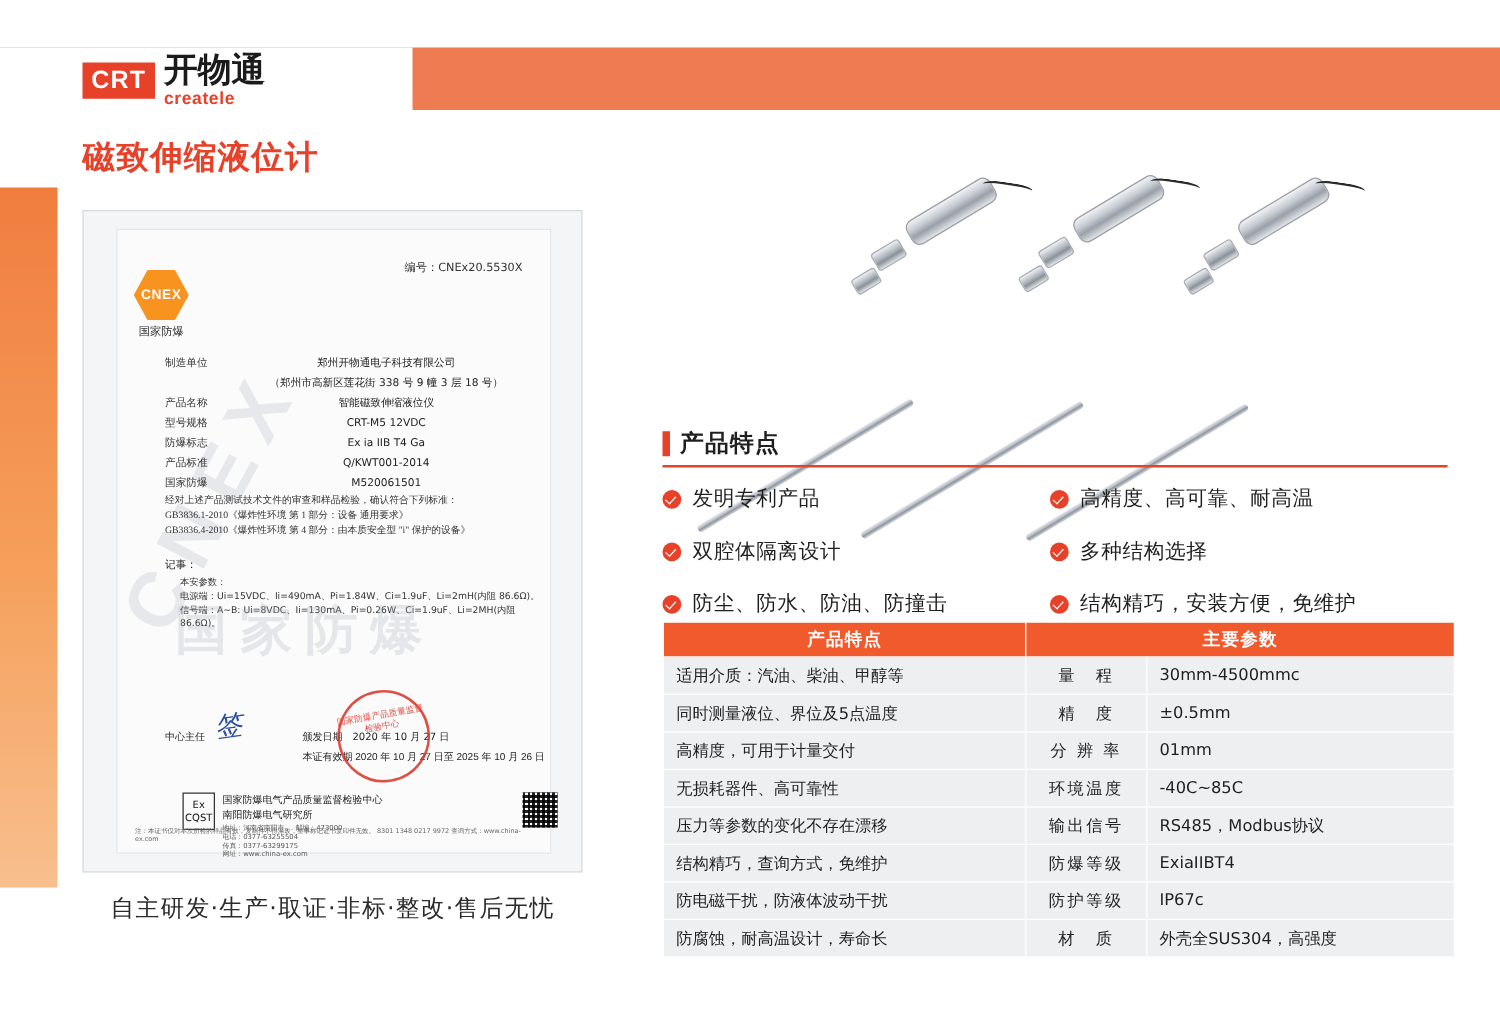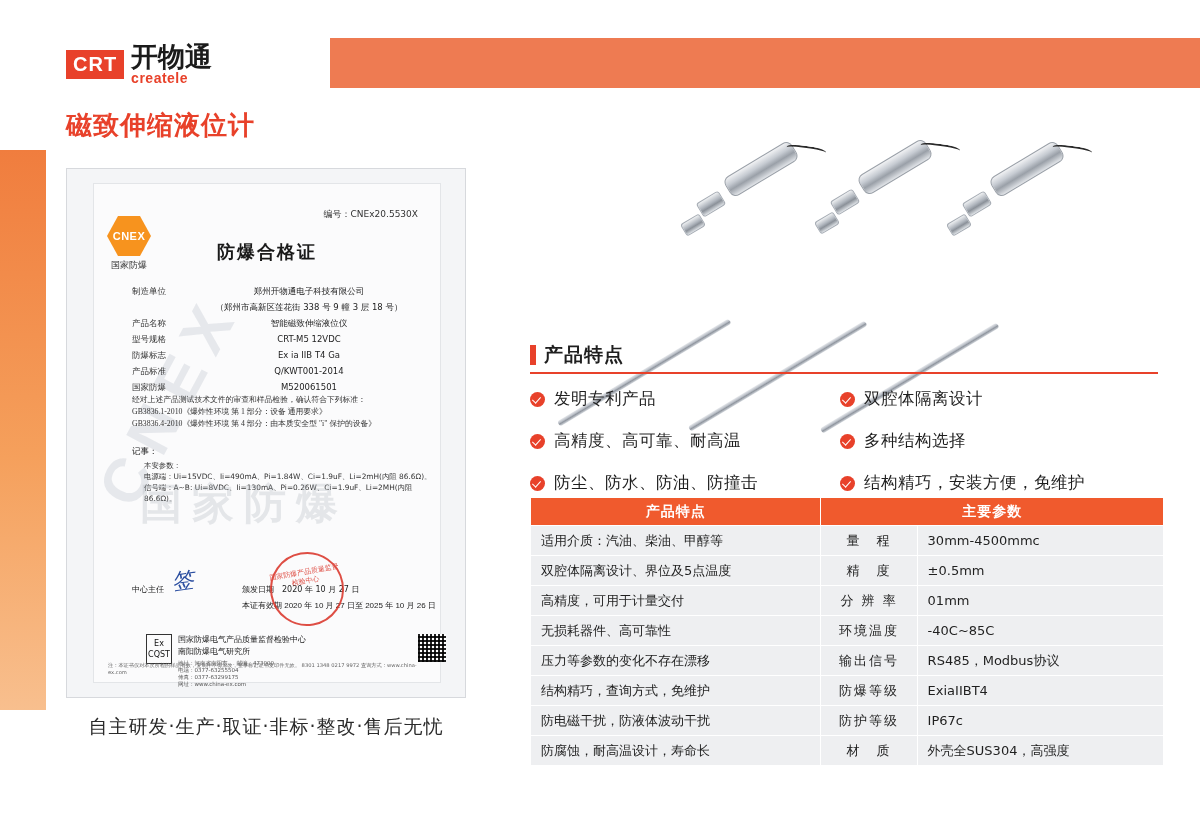--- a/index.html
+++ b/index.html
@@ -464,21 +464,20 @@
   <div class="cert">
     <div class="cert-inner">
       <div class="watermark-diag">CNEX</div>
 
       <div class="cnex-badge">
         <div class="cnex-hex">CNEX</div>
         <div class="cnex-label">国家防爆</div>
       </div>
 
       <div class="cert-no">编号：CNEx20.5530X</div>
-      <div class="cert-title">防爆合格证</div>
 
       <div class="cert-rows">
         <div class="cert-row">
           <span class="k">制造单位</span>
           <span class="v">郑州开物通电子科技有限公司</span>
         </div>
         <div class="cert-row">
           <span class="k"></span>
           <span class="v">（郑州市高新区莲花街 338 号 9 幢 3 层 18 号）</span>
         </div>
@@ -574,25 +573,25 @@
   </div>
   <div class="sec-rule"></div>
 
   <div class="feat-grid">
     <div class="feat">
       <span class="chk"></span>
       <span>发明专利产品</span>
     </div>
     <div class="feat">
       <span class="chk"></span>
-      <span>双腔体隔离设计</span>
+      <span>高精度、高可靠、耐高温</span>
     </div>
     <div class="feat">
       <span class="chk"></span>
-      <span>高精度、高可靠、耐高温</span>
+      <span>双腔体隔离设计</span>
     </div>
     <div class="feat">
       <span class="chk"></span>
       <span>多种结构选择</span>
     </div>
     <div class="feat">
       <span class="chk"></span>
       <span>防尘、防水、防油、防撞击</span>
     </div>
     <div class="feat">
@@ -608,21 +607,21 @@
         <th colspan="2">主要参数</th>
       </tr>
     </thead>
     <tbody>
       <tr>
         <td class="c-feature">适用介质：汽油、柴油、甲醇等</td>
         <td class="c-key">量　程</td>
         <td class="c-val">30mm-4500mmc</td>
       </tr>
       <tr>
-        <td class="c-feature">双腔体隔离设计、界位及5点温度</td>
+        <td class="c-feature">同时测量液位、界位及5点温度</td>
         <td class="c-key">精　度</td>
         <td class="c-val">±0.5mm</td>
       </tr>
       <tr>
         <td class="c-feature">高精度，可用于计量交付</td>
         <td class="c-key">分 辨 率</td>
         <td class="c-val">01mm</td>
       </tr>
       <tr>
         <td class="c-feature">无损耗器件、高可靠性</td>

